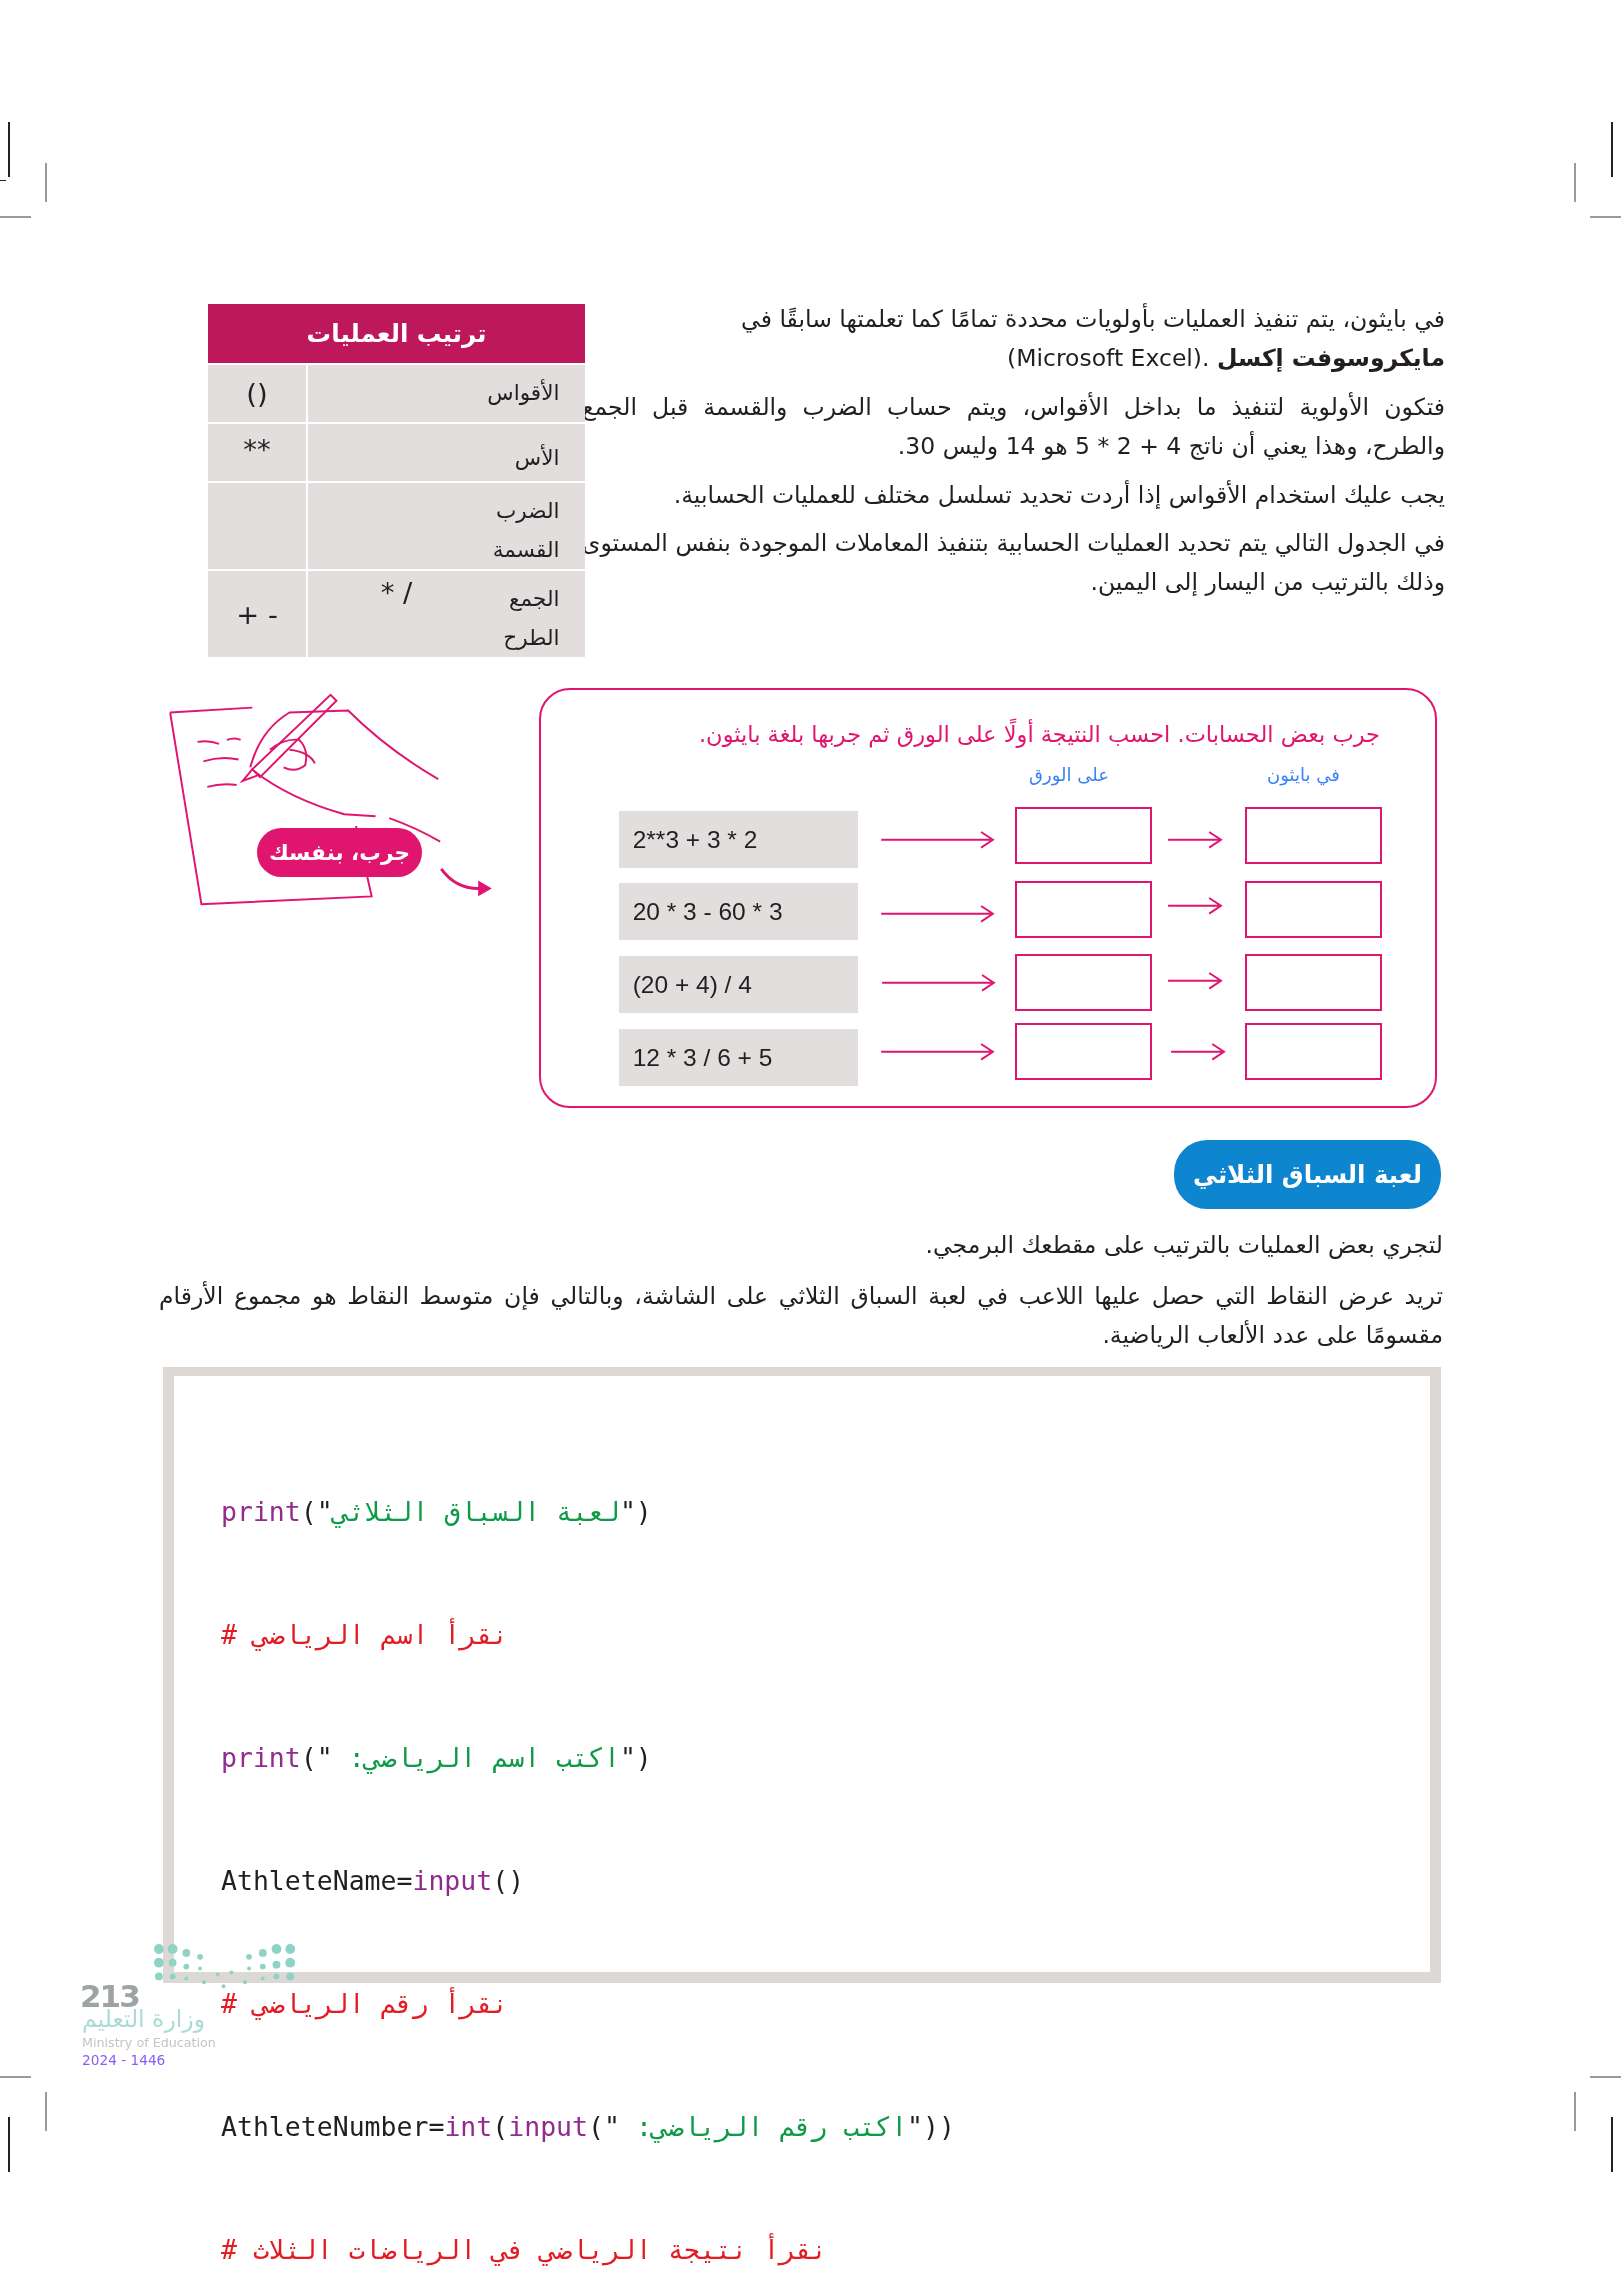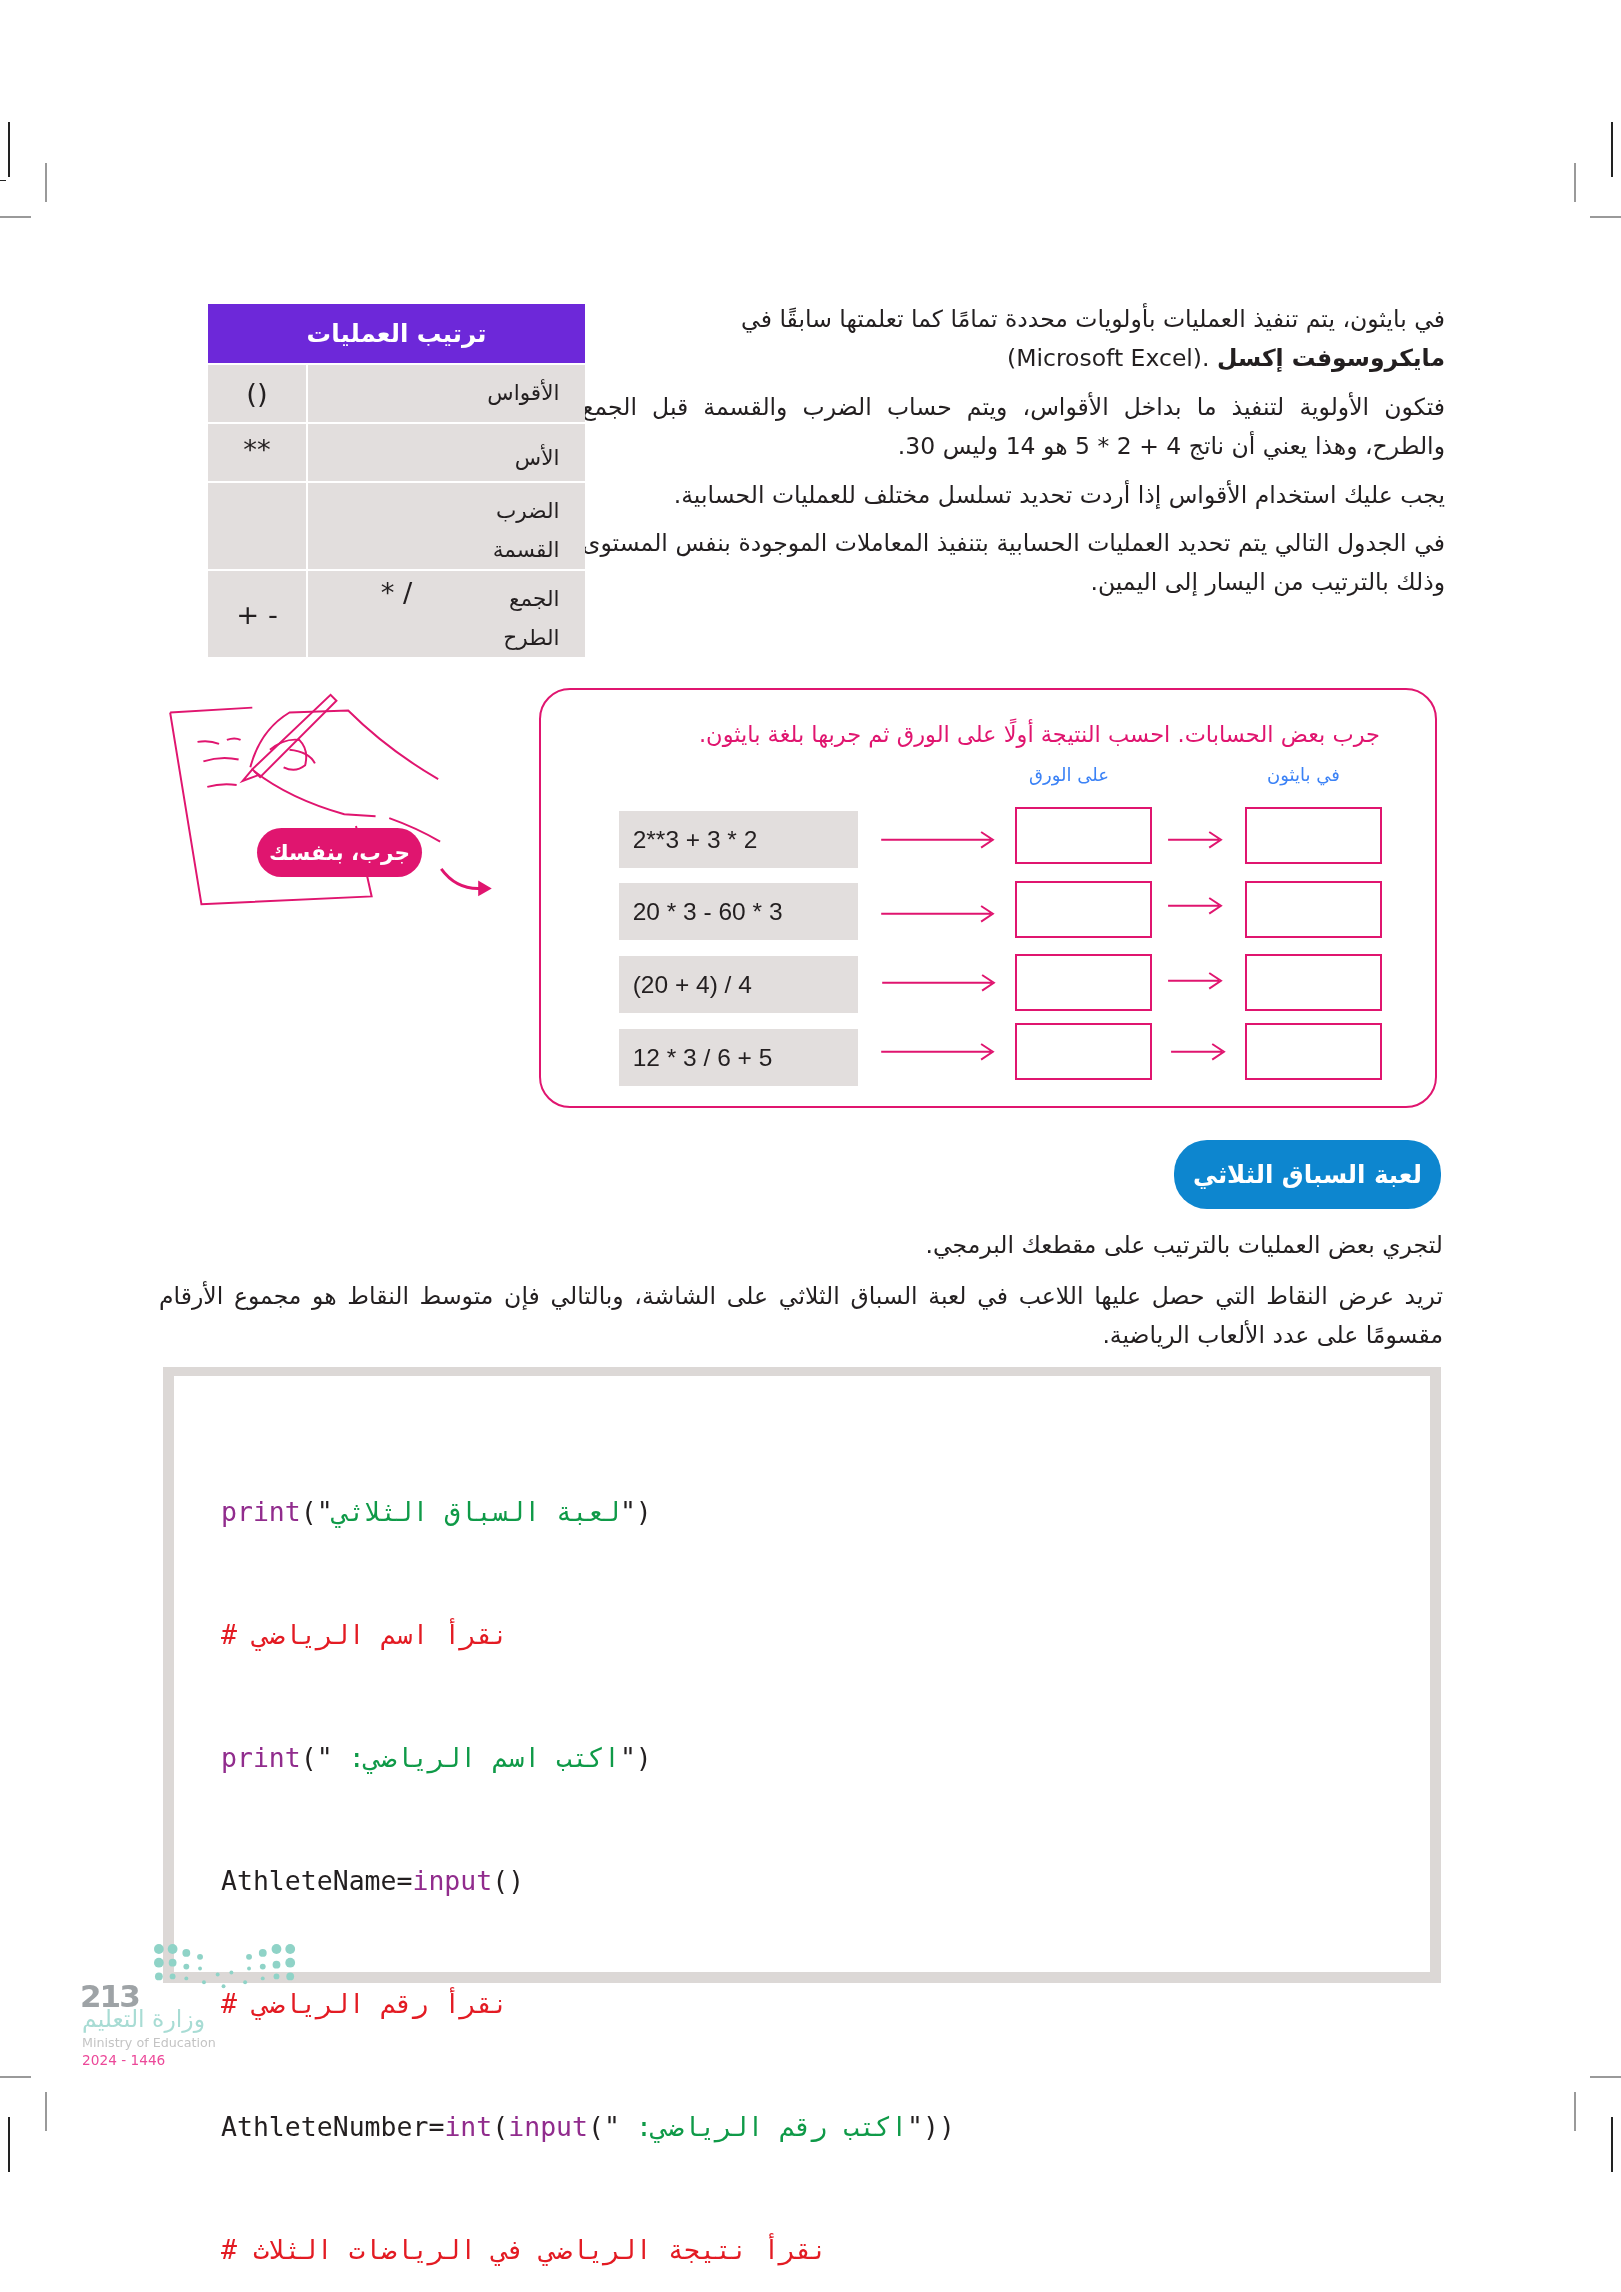--- a/index.html
+++ b/index.html
@@ -12,21 +12,21 @@
   .crop { position: absolute; background: #222; }
   .crop.g { background: #9a9a9a; }
 
   
   .intro { right: 176px; top: 300px; width: 863px; font-size: 23.5px; line-height: 39px; }
   .intro p { margin: 0 0 9.8px 0; text-align: justify; text-align-last: right; }
   .intro b { font-weight: bold; }
 
   
   .ops { left: 208px; top: 304px; width: 377px; border-collapse: collapse; }
-  .ops-head { background: #6d28d9; color: #fff; height: 59px; font-size: 24.5px; font-weight: bold;
+  .ops-head { background: #be185d; color: #fff; height: 59px; font-size: 24.5px; font-weight: bold;
               display: flex; align-items: center; justify-content: center; direction: rtl; }
   .ops-row { display: flex; direction: rtl; border-top: 2.9px solid #ffffff; background: #e2dedd; }
   .ops-name { width: 279px; border-left: 2.9px solid #fff; padding: 7.8px 25.5px 7.8px 0; font-size: 21.6px;
               line-height: 39px; box-sizing: border-box; text-align: right; }
   .ops-sym { flex: 1; display: flex; align-items: center; justify-content: center;
              font-family: "DejaVu Sans", sans-serif; font-size: 27.4px; }
 
   
   .hand { left: 162px; top: 691px; width: 343px; height: 225px; }
   .try-pill { left: 257px; top: 828px; width: 165px; height: 49px; background: #e0156f; color: #fff;
@@ -58,21 +58,21 @@
                 font-size: 26.5px; line-height: 41px; white-space: pre; color: #231f20; }
   .code-line { height: 41px; }
   .kw { color: #912c8d; }
   .str { color: #0f9a48; }
   .cm { color: #e31b23; direction: rtl; unicode-bidi: isolate; }
 
   
   .footer-num { left: 80px; top: 1978px; font-size: 31px; font-weight: bold; color: #9ea3a6; letter-spacing: -2px; }
   .footer-ar { left: 82px; top: 2005px; font-size: 23.5px; color: #a8dcd4; direction: rtl; }
   .footer-en { left: 82px; top: 2035px; font-size: 12.7px; color: #c4c4c4; }
-  .footer-yr { left: 82px; top: 2052px; font-size: 13.7px; color: #ec4899; }
+  .footer-yr { left: 82px; top: 2052px; font-size: 13.7px; color: #8b5cf6; }
 </style>
 </head>
 <body>
 
 <div class="crop" style="left:7.8px;top:122px;width:2px;height:55px;"></div>
 <div class="crop" style="left:0;top:180px;width:5.9px;height:1px;"></div>
 <div class="crop g" style="left:45px;top:163px;width:2px;height:39px;"></div>
 <div class="crop g" style="left:0;top:216px;width:31px;height:2px;"></div>
 <div class="crop" style="right:7.8px;top:122px;width:2px;height:55px;"></div>
 <div class="crop g" style="right:45px;top:163px;width:2px;height:39px;"></div>

